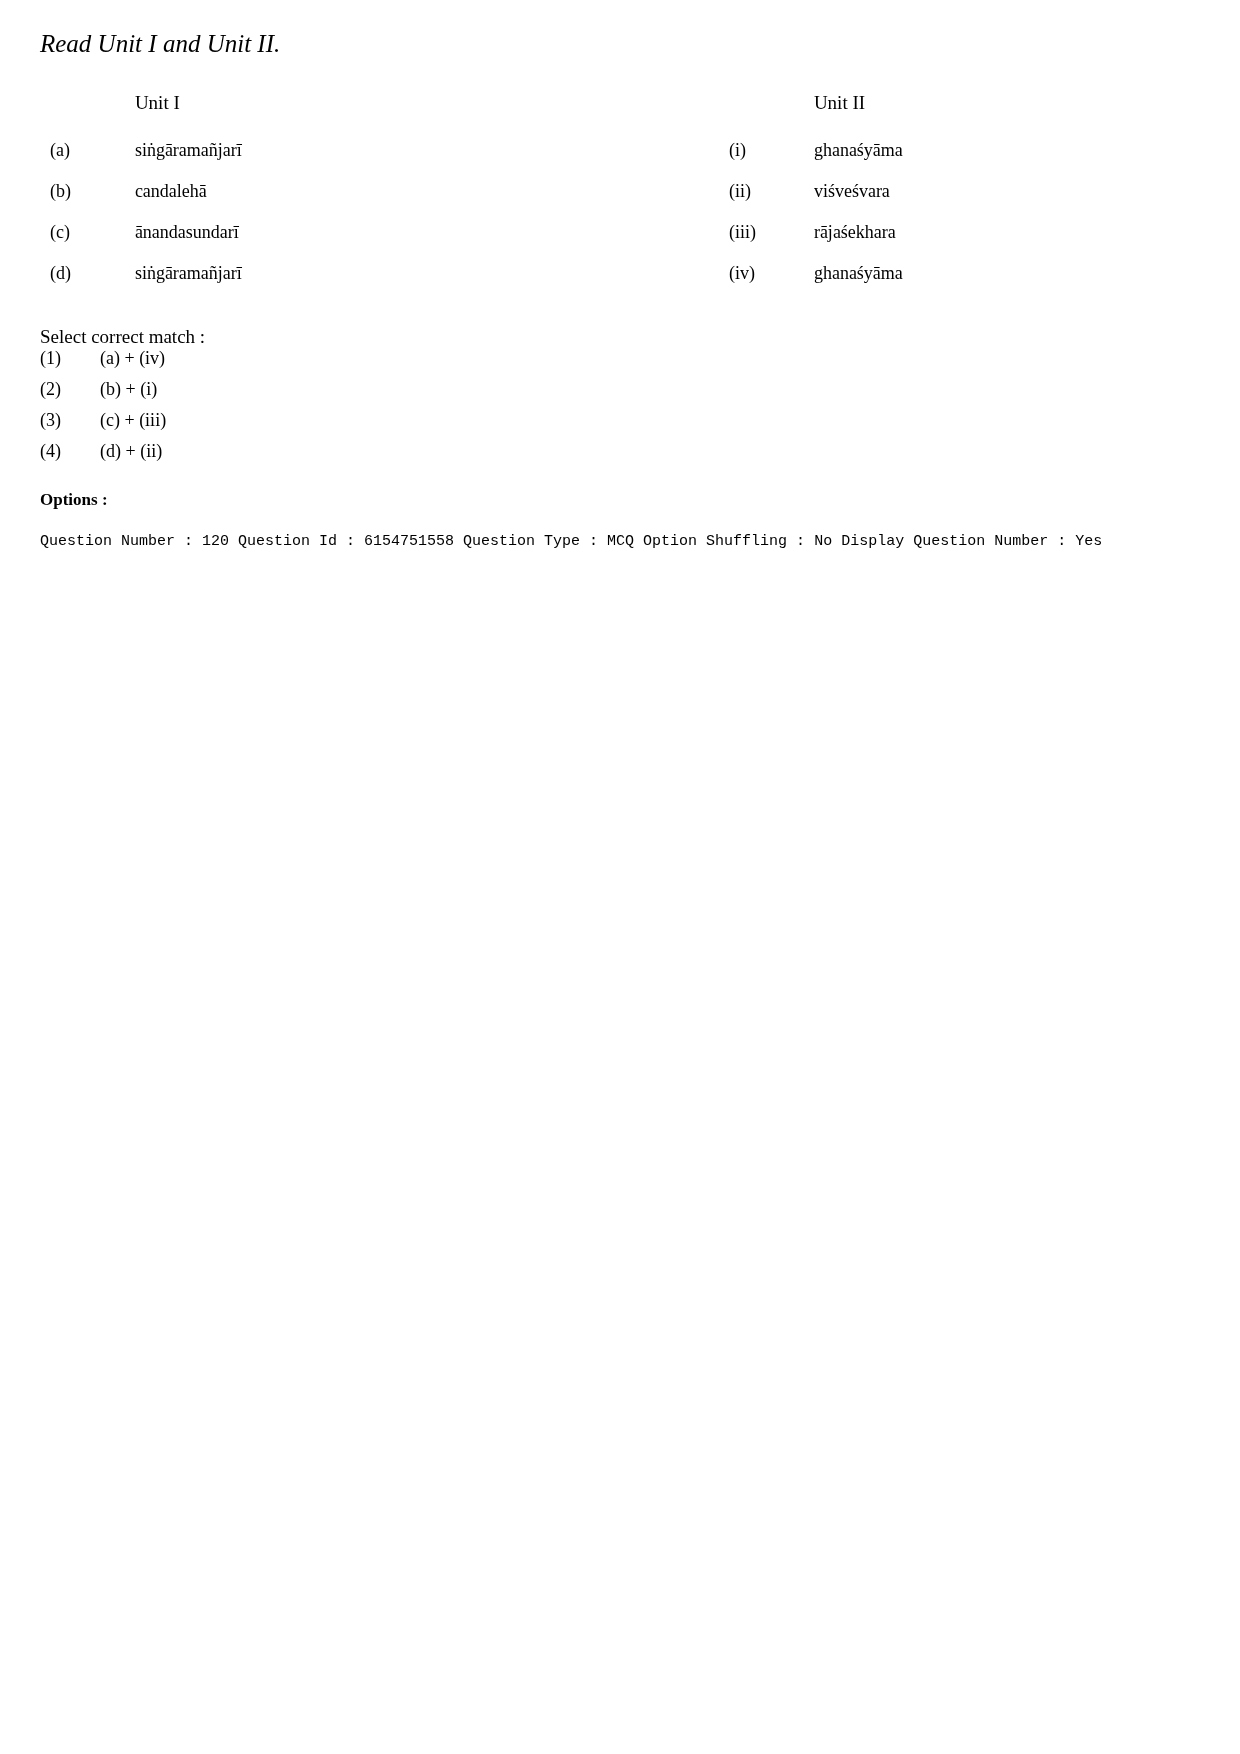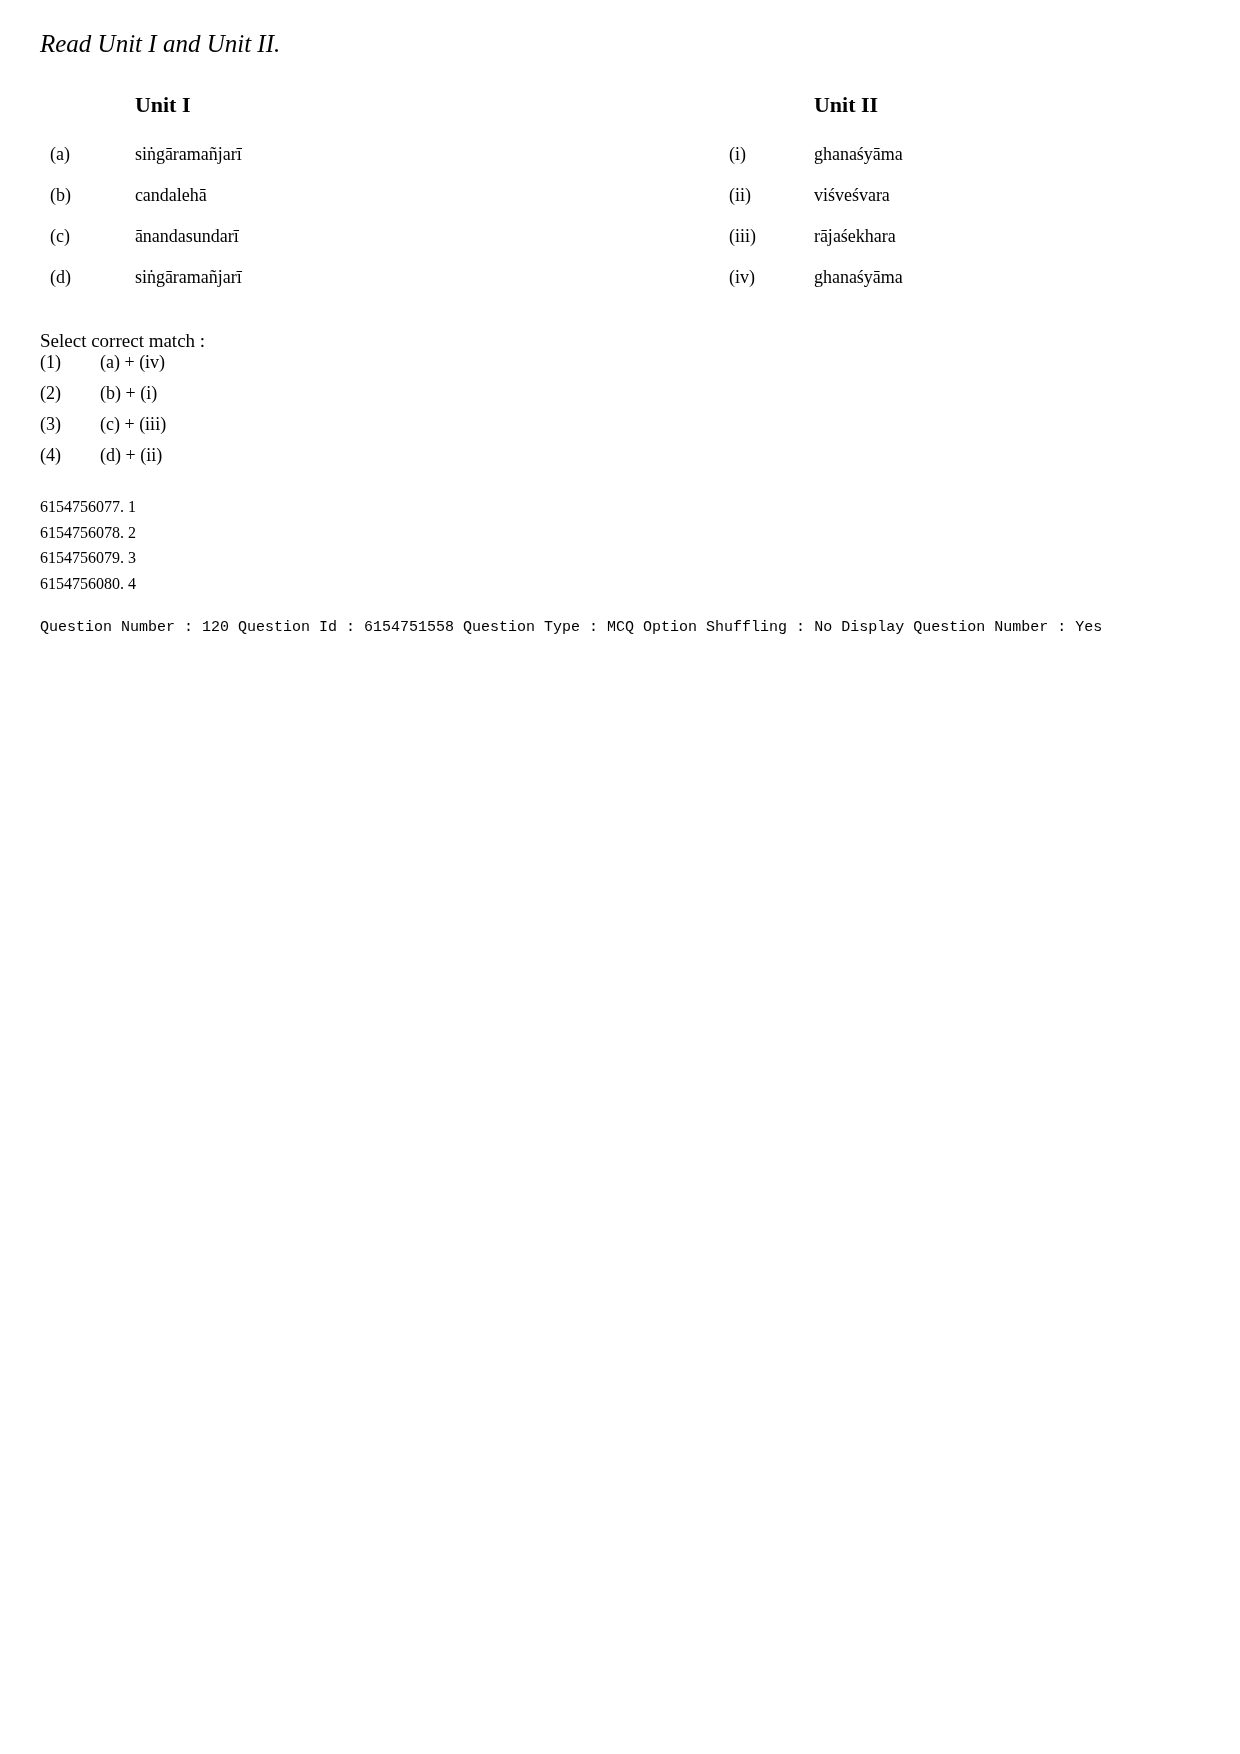--- a/index.html
+++ b/index.html
@@ -24,22 +24,22 @@
       font-style: italic;
     }
 
     .units-table {
       width: 100%;
       border-collapse: collapse;
       margin-bottom: 32px;
     }
 
     .units-table th {
-      font-weight: bold;
-      font-size: 22px;
+      font-weight: normal;
+      font-size: 19px;
       padding: 6px 10px 16px 10px;
       text-align: left;
     }
 
     .units-table td {
       padding: 10px 10px;
       vertical-align: top;
       font-size: 18px;
     }
 
@@ -177,23 +177,18 @@
       <span class="opt-num">(3)</span>
       <span class="opt-val">(c) + (iii)</span>
     </li>
     <li>
       <span class="opt-num">(4)</span>
       <span class="opt-val">(d) + (ii)</span>
     </li>
   </ul>
 
 <div class="options-section">
-  <div id="option-ids-container">
-      <p class="option-id-line">6154756077. 1</p>
-      <p class="option-id-line">6154756078. 2</p>
-      <p class="option-id-line">6154756079. 3</p>
-      <p class="option-id-line">6154756080. 4</p>
-    </div>
+  <p class="options-label">Options :</p>
 </div>
 
 <div class="meta-section" id="meta-section">
 <p>Question Number : 120  Question Id : 6154751558  Question Type : MCQ  Option Shuffling : No  Display Question Number : Yes</p>
   </div>
 
 </body></html>

